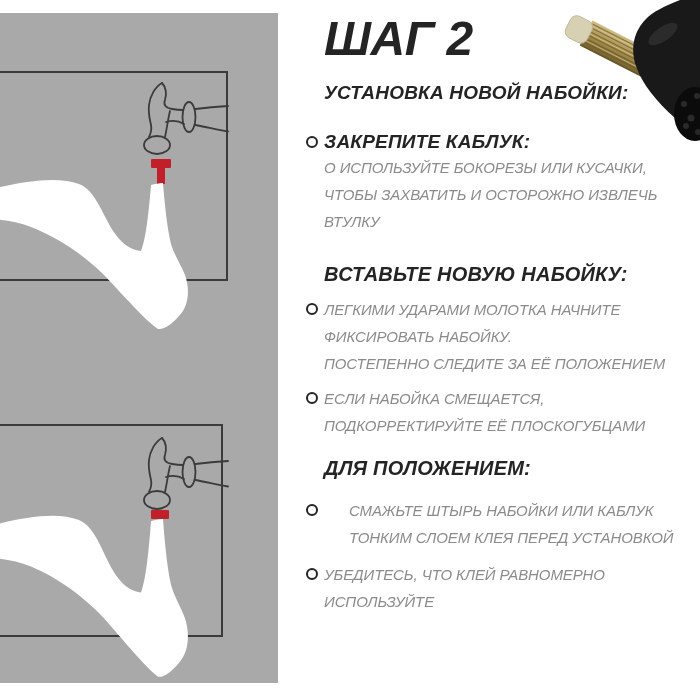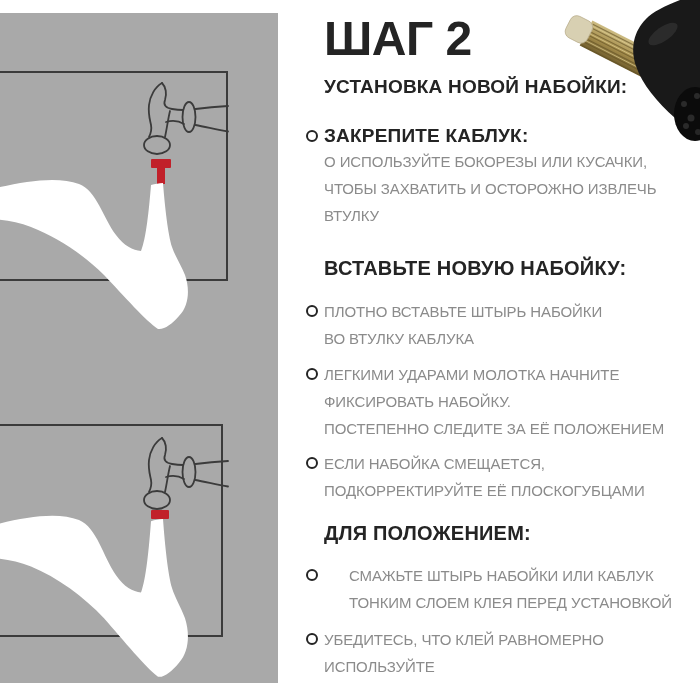--- a/index.html
+++ b/index.html
@@ -1,36 +1,37 @@
 <!DOCTYPE html>
 <html><head>
 <meta charset="utf-8">
 <style>
   html,body { margin:0; padding:0; }
   body { font-family: "Liberation Sans", sans-serif; background:#ffffff; }
   .page {
     position:relative; width:700px; height:700px; background:#ffffff;
     overflow:hidden;
+    font-style:italic;
   }
   .left-panel {
     position:absolute; left:0; top:13px; width:278px; height:670px;
     background:#a9a9a9;
   }
   .illu { position:absolute; left:0; display:block; }
   .illu.top { top:45px; }
   .illu.bottom { top:400px; }
   .photo-svg { position:absolute; left:545px; top:0; display:block; }
 
   .content { position:absolute; left:306px; top:0; width:392px; }
   .step-title {
     margin:14px 0 0 18px; font-size:48px; line-height:50px; font-weight:bold;
     color:#242424; letter-spacing:-0.5px;
   }
   .subtitle {
-    margin:11px 0 0 18px; font-size:19px; line-height:23px; font-weight:bold;
+    margin:17px 0 0 18px; font-size:19px; line-height:23px; font-weight:bold;
     color:#242424; letter-spacing:0.2px;
   }
   .section-heading {
     margin:4px 0 0 18px; font-size:20px; line-height:25px; font-weight:bold;
     color:#242424; letter-spacing:0.2px;
   }
   .item { display:flex; align-items:flex-start; }
   .ring {
     flex:none; width:8px; height:8px; border:2.5px solid #242424;
     border-radius:50%; background:#ffffff; margin-right:6px;
@@ -133,27 +134,20 @@
       <div class="item-body">
         <div class="item-title">ЗАКРЕПИТЕ КАБЛУК:</div>
         <div class="line">О  ИСПОЛЬЗУЙТЕ БОКОРЕЗЫ ИЛИ КУСАЧКИ,</div>
         <div class="line">ЧТОБЫ ЗАХВАТИТЬ И ОСТОРОЖНО ИЗВЛЕЧЬ</div>
         <div class="line">ВТУЛКУ</div>
       </div>
     </div>
 
     <div class="section-heading m-h3a">ВСТАВЬТЕ НОВУЮ НАБОЙКУ:</div>
 
-    <div class="item m-item2">
-      <span class="ring"></span>
-      <div class="item-body">
-        <div class="line">ПЛОТНО ВСТАВЬТЕ ШТЫРЬ НАБОЙКИ</div>
-        <div class="line">ВО ВТУЛКУ КАБЛУКА</div>
-      </div>
-    </div>
 
     <div class="item m-item3">
       <span class="ring"></span>
       <div class="item-body">
         <div class="line">ЛЕГКИМИ УДАРАМИ МОЛОТКА НАЧНИТЕ</div>
         <div class="line">ФИКСИРОВАТЬ НАБОЙКУ.</div>
         <div class="line">ПОСТЕПЕННО СЛЕДИТЕ ЗА ЕЁ ПОЛОЖЕНИЕМ</div>
       </div>
     </div>
 

